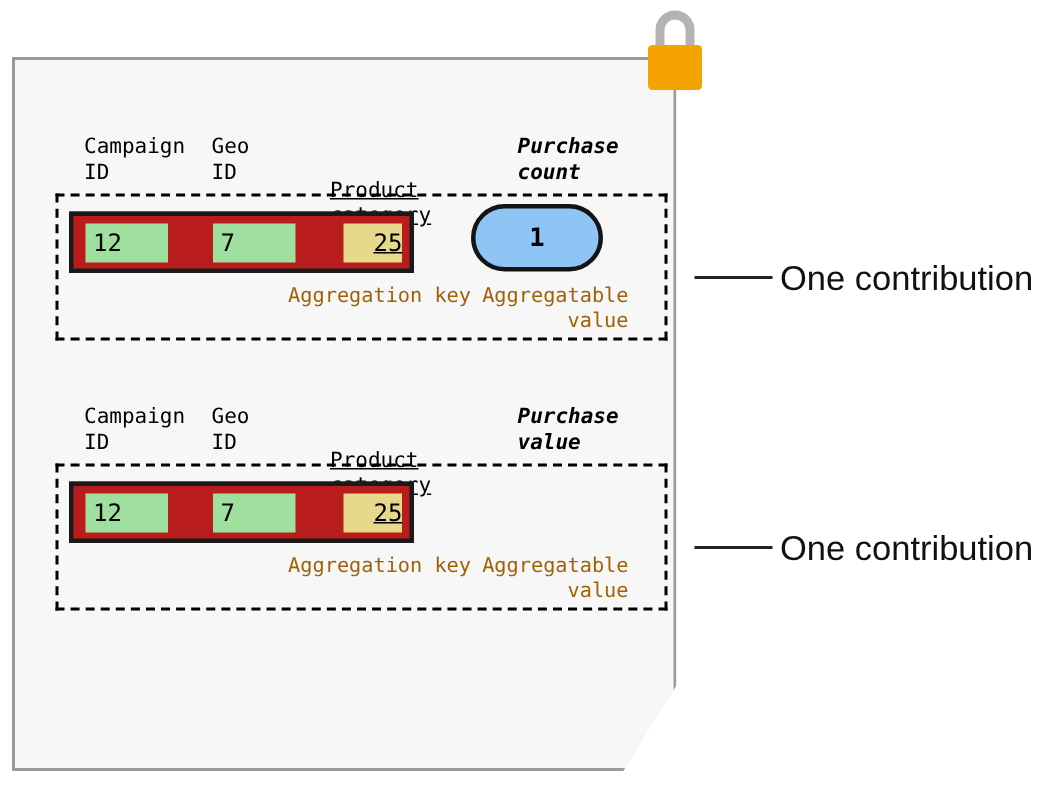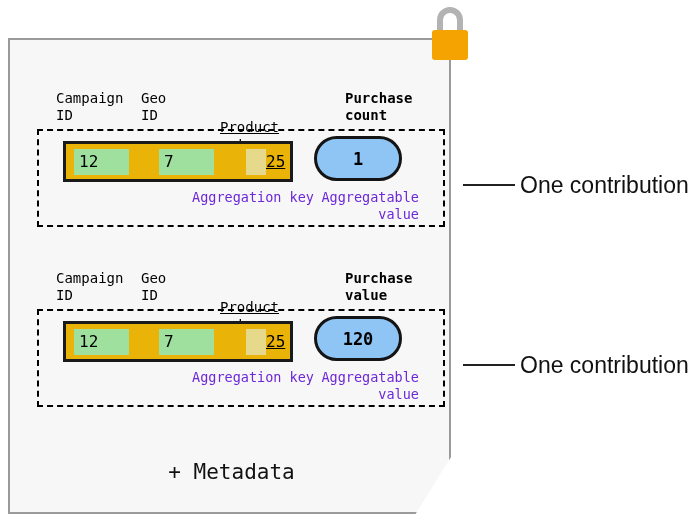--- a/index.html
+++ b/index.html
@@ -67,59 +67,59 @@
     line-height: 17px;
     color: #000;
     white-space: pre-line;
   }
   .col-head.underlined { text-decoration: underline; }
   .col-head.bold { font-weight: bold; }
 
   .head-campaign { left: 46px; top: 0; width: 90px; }
   .head-geo      { left: 131px; top: 0; width: 60px; }
   .head-product  { left: 210px; top: 0; width: 95px; margin-top: 29px; }
-  .head-metric   { left: 335px; top: 0; width: 110px; }
+  .head-metric   { left: 335px; top: 0; width: 110px; font-style: italic; }
 
   
   .dashed-box {
     position: absolute;
     left: 27px;
     top: 39px;
     width: 408px;
     height: 98px;
     border: 2px dashed #000;
     box-sizing: border-box;
   }
 
   
   .key-box {
     position: absolute;
-    left: 24px;
+    left: 7px;
     top: 10px;
     width: 230px;
     height: 41px;
     border: 3px solid #1a1a1a;
-    background: #eab308;
+    background: #b91c1c;
     box-sizing: border-box;
   }
   .chip {
     position: absolute;
     top: 5px;
     height: 26px;
     line-height: 26px;
     font-family: "DejaVu Sans Mono", monospace;
     font-size: 16px;
     color: #000;
     text-align: left;
     padding-left: 5px;
     box-sizing: border-box;
   }
   .chip-campaign { left: 8px;   width: 55px; background: #9fe09f; }
   .chip-geo      { left: 93px;  width: 55px; background: #9fe09f; }
-  .chip-product  { left: 180px; width: 20px; background: #e7d98c; text-decoration: underline; padding-left: 20px; }
+  .chip-product  { left: 180px; width: 39px; background: #e7d98c; text-decoration: underline; padding-left: 20px; }
 
   
   .value-pill {
     position: absolute;
     left: 275px;
     top: 5px;
     width: 88px;
     height: 45px;
     border: 3px solid #141414;
     border-radius: 24px;
@@ -133,21 +133,21 @@
     align-items: center;
     justify-content: center;
   }
 
   
   .caption {
     position: absolute;
     font-family: "DejaVu Sans Mono", monospace;
     font-size: 13.5px;
     line-height: 17px;
-    color: #6d28d9;
+    color: #a16207;
   }
   .caption-key {
     left: 95px;
     top: 58px;
     width: 180px;
     text-align: right;
   }
   .caption-value {
     left: 262px;
     top: 58px;
@@ -234,29 +234,27 @@
 value</div>
     </div>
 
     <div class="dashed-box">
       <div class="key-box">
         <div class="chip chip-campaign">12</div>
         <div class="chip chip-geo">7</div>
         <div class="chip chip-product">25</div>
       </div>
 
-      <div class="value-pill">120</div>
 
       <div class="caption caption-key">Aggregation key</div>
       <div class="caption caption-value">Aggregatable
 value</div>
     </div>
   </div>
 
-  <div id="metadata-note">+ Metadata</div>
 </div>
 
 <div id="lock-icon">
   <svg width="52" height="68" viewBox="0 0 52 68" xmlns="http://www.w3.org/2000/svg">
     <path d="M16 30 L16 18 A10 10 0 0 1 36 18 L36 30" fill="none" stroke="#b3b3b3" stroke-width="6"></path>
     <rect x="8" y="28" width="36" height="30" rx="3" ry="3" fill="#f5a300"></rect>
   </svg>
 </div>
 
 <div class="leader-line" id="leader-1"></div>

